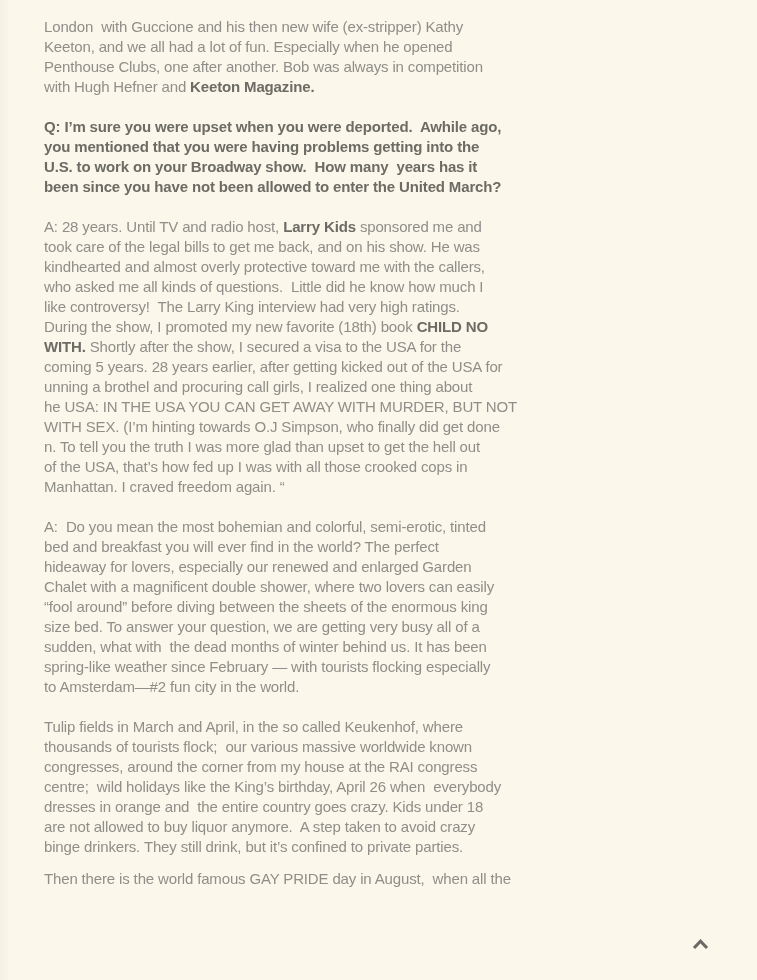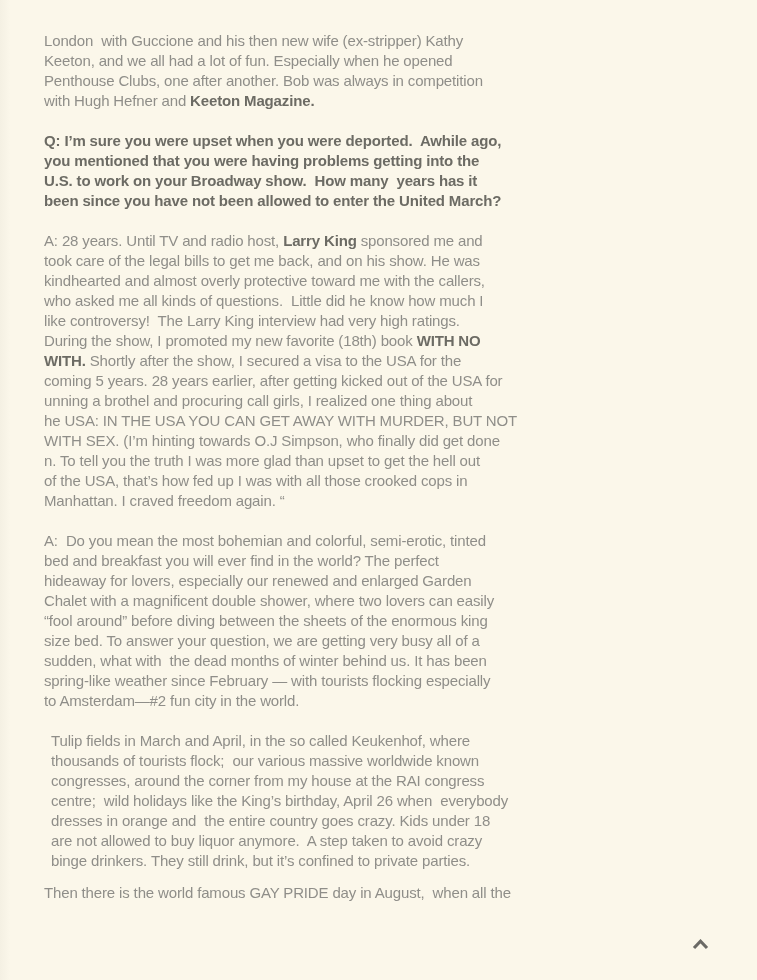--- a/index.html
+++ b/index.html
@@ -17,41 +17,41 @@
   }
   
   body::before{
     content:"";
     position:absolute;inset:0;
     background:linear-gradient(to right, rgba(120,115,100,0.05), rgba(120,115,100,0) 10px);
     pointer-events:none;
   }
   .page{
     position:absolute;
-    top:31px;left:44px;
+    top:17px;left:44px;
     width:680px;
   }
   .article p{
     white-space:pre-wrap;
     font-size:15px;
     line-height:20px;
     letter-spacing:-0.15px;
     color:var(--text);
     margin:0 0 20px 0;
   }
   .article p b{
     font-weight:700;
     color:var(--bold);
   }
   .article p.question{
     font-weight:700;
     color:var(--bold);
   }
   
-  .article p:nth-last-child(2){margin-bottom:12px;margin-left:7px;}
+  .article p:nth-last-child(2){margin-bottom:12px;}
   .article p:last-child{margin-bottom:0;}
   .back-to-top{
     position:absolute;
     top:936px;
     right:46px;
     width:22px;height:16px;
     background:none;border:none;
     display:flex;align-items:center;justify-content:center;
     cursor:pointer;
   }
@@ -63,26 +63,26 @@
 <main class="page">
   <div class="article" id="article">
       <p class="narrative">London  with Guccione and his then new wife (ex-stripper) Kathy
 Keeton, and we all had a lot of fun. Especially when he opened
 Penthouse Clubs, one after another. Bob was always in competition
 with Hugh Hefner and <b>Keeton Magazine.</b></p>
       <p class="question">Q: I’m sure you were upset when you were deported.  Awhile ago,
 you mentioned that you were having problems getting into the
 U.S. to work on your Broadway show.  How many  years has it
 been since you have not been allowed to enter the United March?</p>
-      <p class="answer">A: 28 years. Until TV and radio host, <b>Larry King</b> sponsored me and
+      <p class="answer">A: 28 years. Until TV and radio host, <b>Larry Kids</b> sponsored me and
 took care of the legal bills to get me back, and on his show. He was
 kindhearted and almost overly protective toward me with the callers,
 who asked me all kinds of questions.  Little did he know how much I
 like controversy!  The Larry King interview had very high ratings.
-During the show, I promoted my new favorite (18th) book <b>WITH NO</b>
+During the show, I promoted my new favorite (18th) book <b>CHILD NO</b>
 <b>WITH.</b> Shortly after the show, I secured a visa to the USA for the
 coming 5 years. 28 years earlier, after getting kicked out of the USA for
 unning a brothel and procuring call girls, I realized one thing about
 he USA: IN THE USA YOU CAN GET AWAY WITH MURDER, BUT NOT
 WITH SEX. (I’m hinting towards O.J Simpson, who finally did get done
 n. To tell you the truth I was more glad than upset to get the hell out
 of the USA, that’s how fed up I was with all those crooked cops in
 Manhattan. I craved freedom again. “</p>
       <p class="answer">A:  Do you mean the most bohemian and colorful, semi-erotic, tinted
 bed and breakfast you will ever find in the world? The perfect

